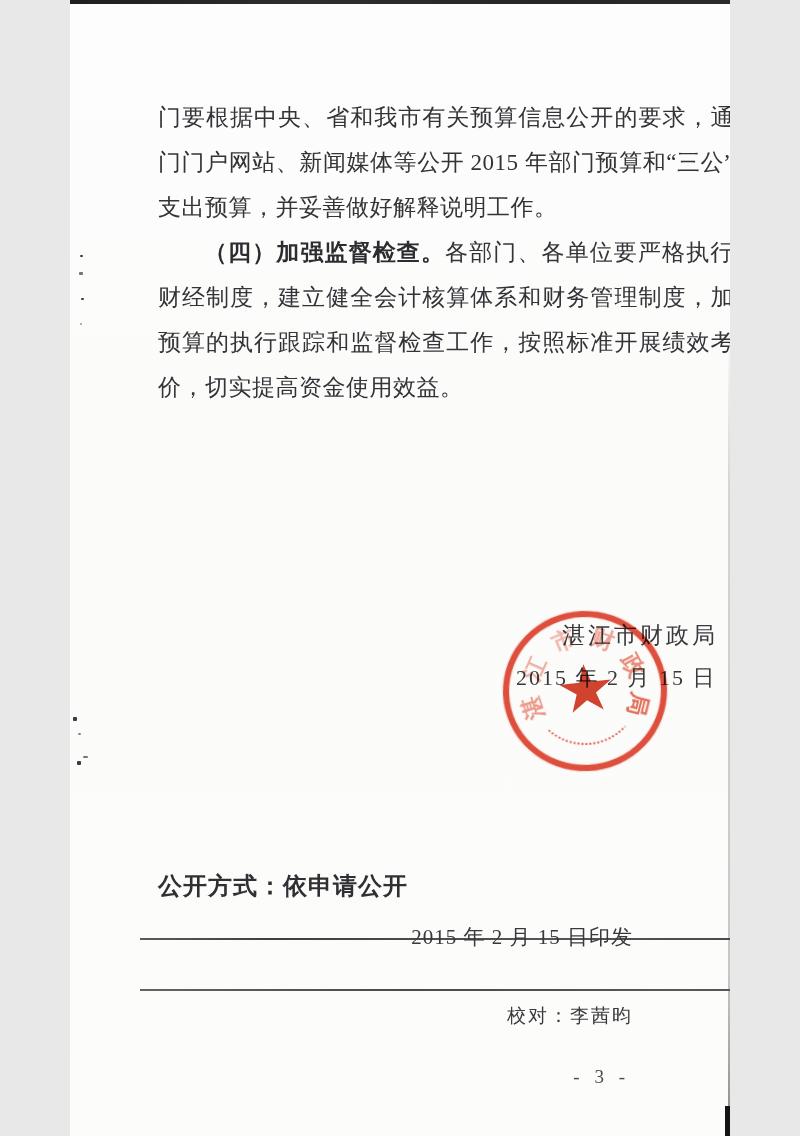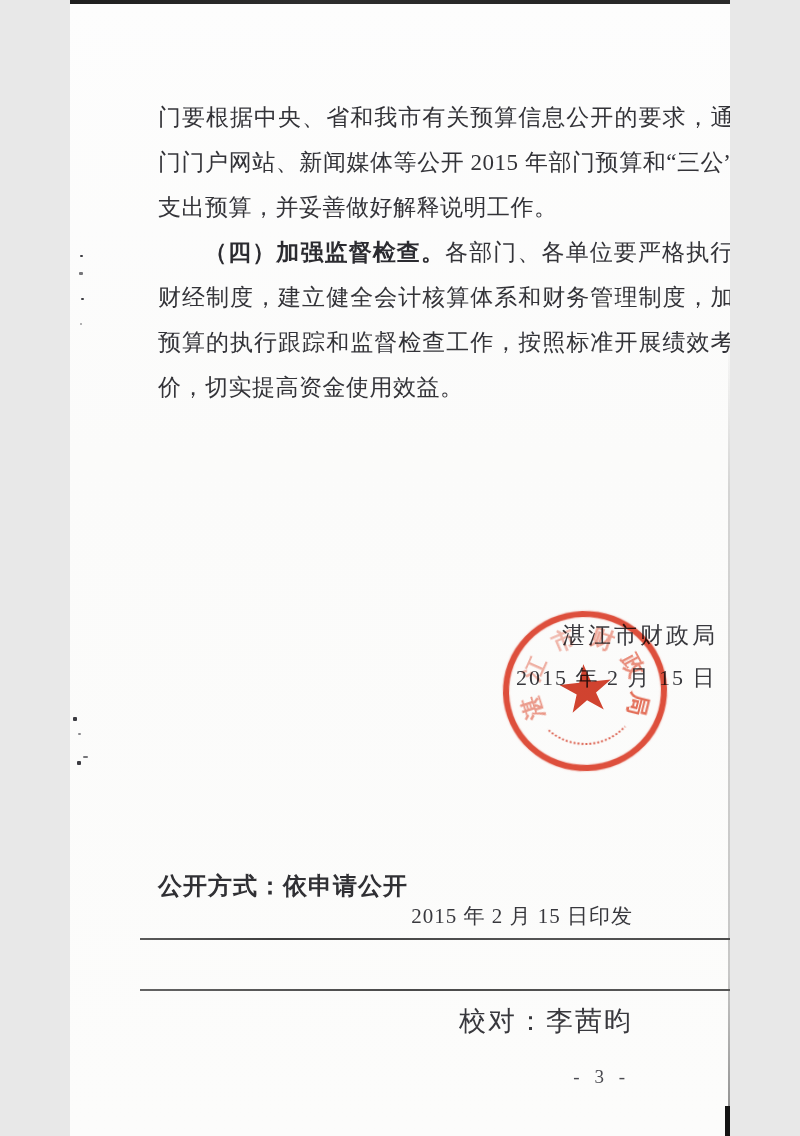--- a/index.html
+++ b/index.html
@@ -103,26 +103,26 @@
   .footer-line {
     position: absolute; left: 70px; width: 671px; height: 2px;
   }
   .fl1 { top: 938px; background: linear-gradient(90deg, #5a5a5a, #3f3f3f 20%, #555 60%, #474747); }
   .fl2 { top: 989px; background: linear-gradient(90deg, #636363, #4a4a4a 40%, #585858 80%, #505050); }
   .footer-office {
     position: absolute; left: 88px; top: 953px;
     font-size: 21px; letter-spacing: 2px; color: #38383d;
   }
   .footer-printdate {
-    position: absolute; right: 97px; top: 902px;
+    position: absolute; right: 97px; top: 923px;
     font-size: 21px; letter-spacing: 1px; color: #38383d;
   }
   .proof-row {
     position: absolute; right: 97px; top: 1003px;
-    font-size: 27px; letter-spacing: 2px; color: #38383d; margin-left: 32px;
+    font-size: 19px; letter-spacing: 2px; color: #38383d; margin-left: 32px;
   }
   .page-number {
     position: absolute; right: 100px; top: 1066px;
     font-size: 19px; letter-spacing: 5px; color: #4a4a50;
   }
 </style>
 </head>
 <body>
 
 <div class="page">

